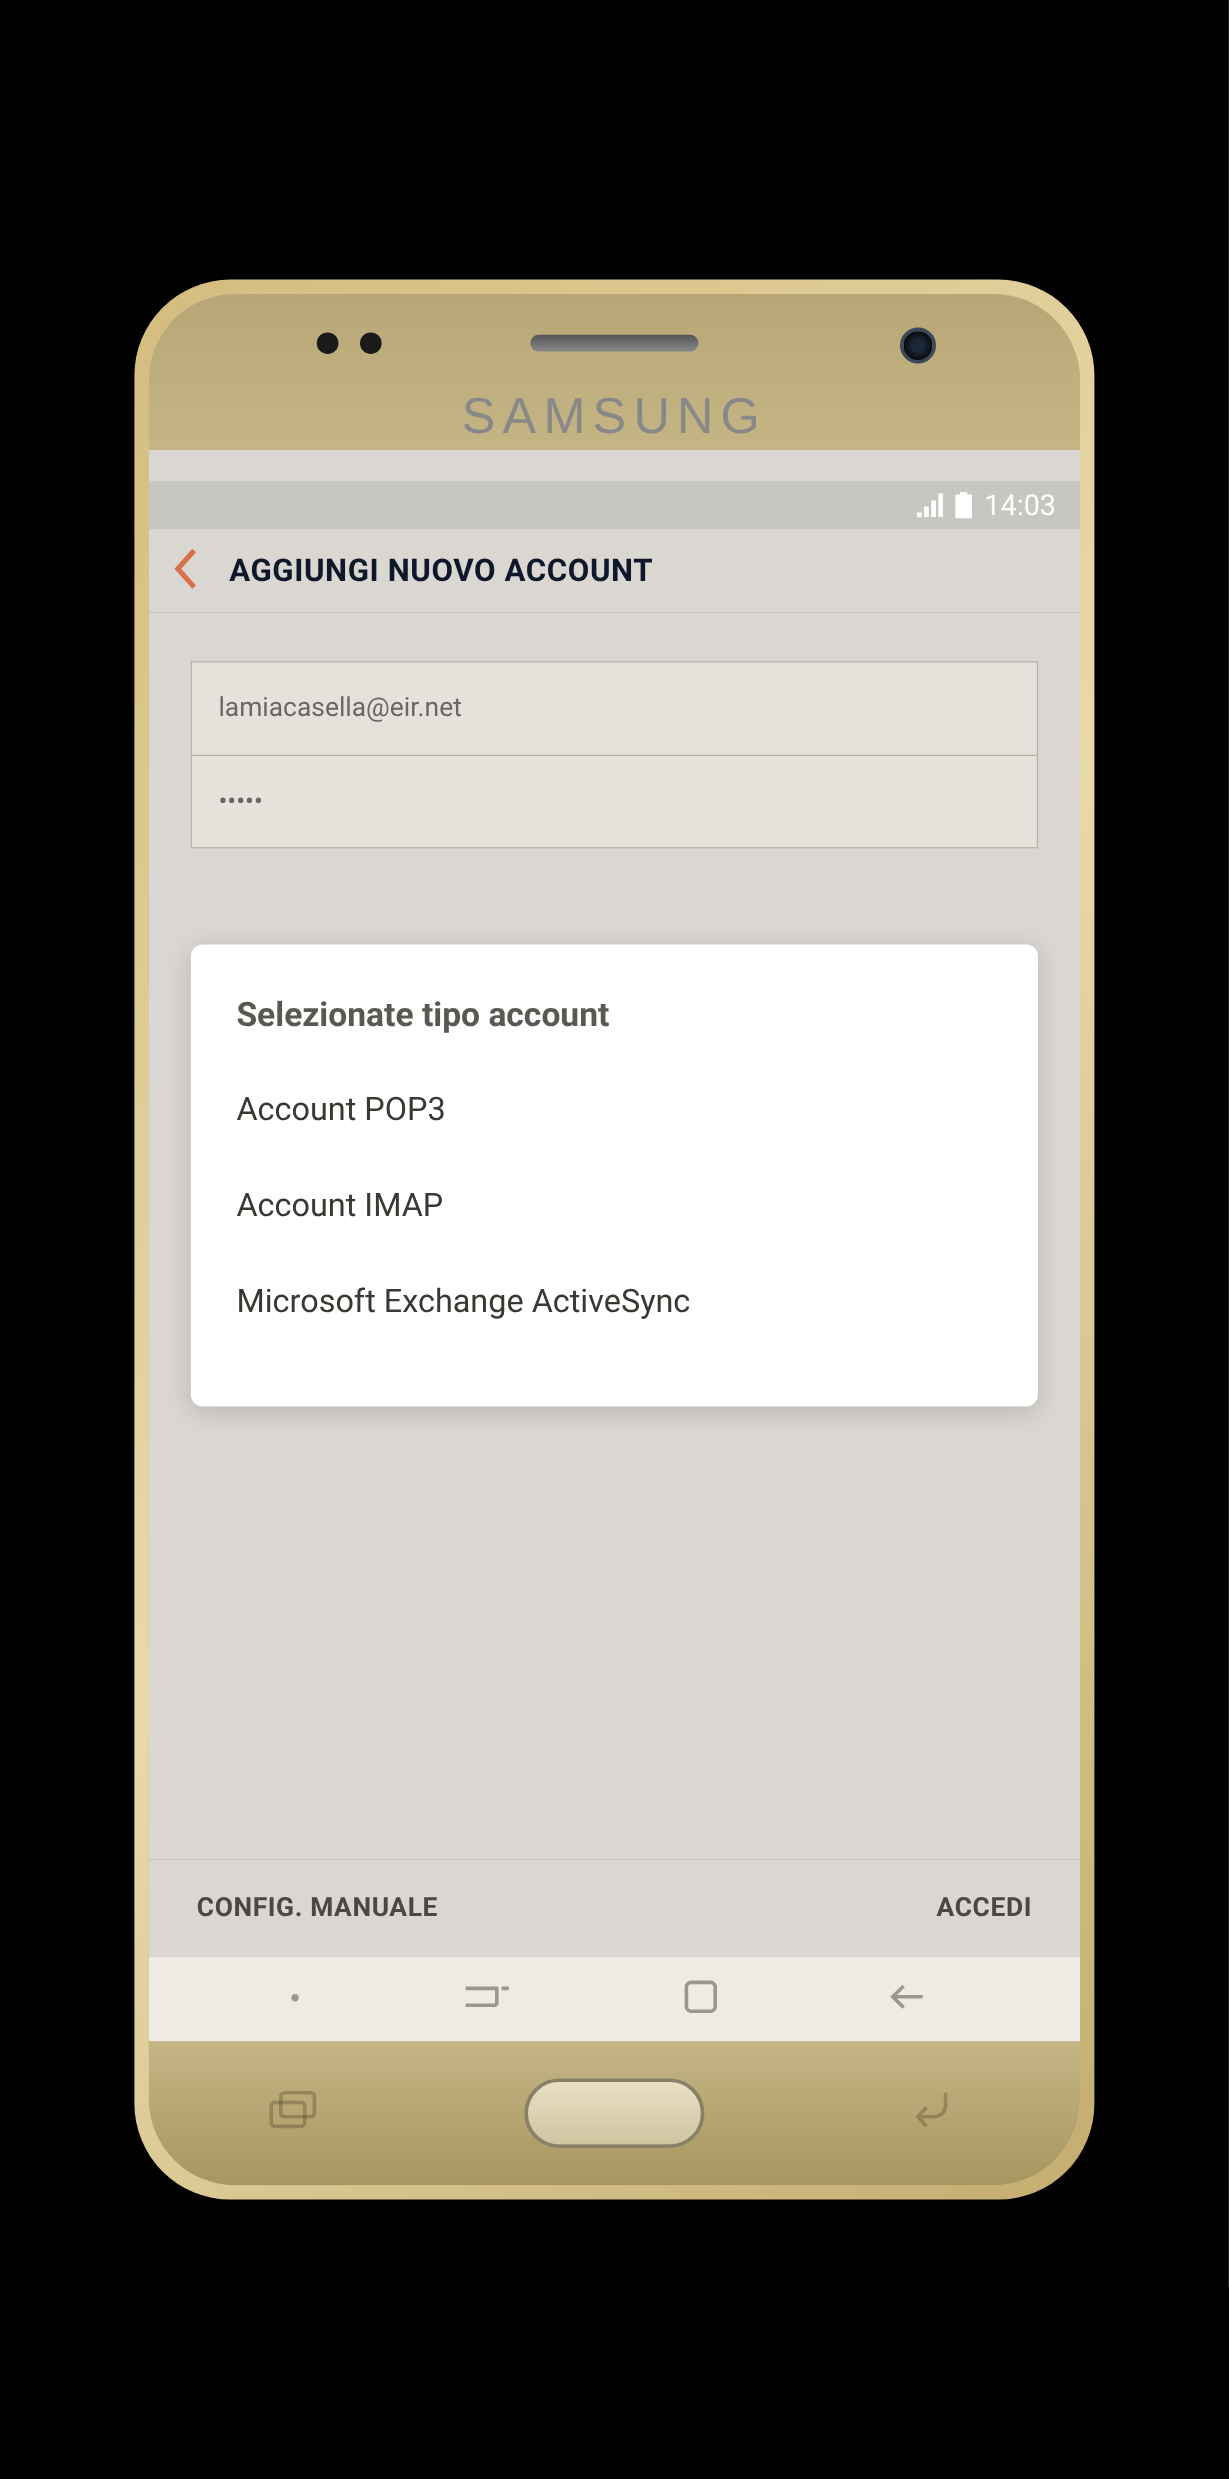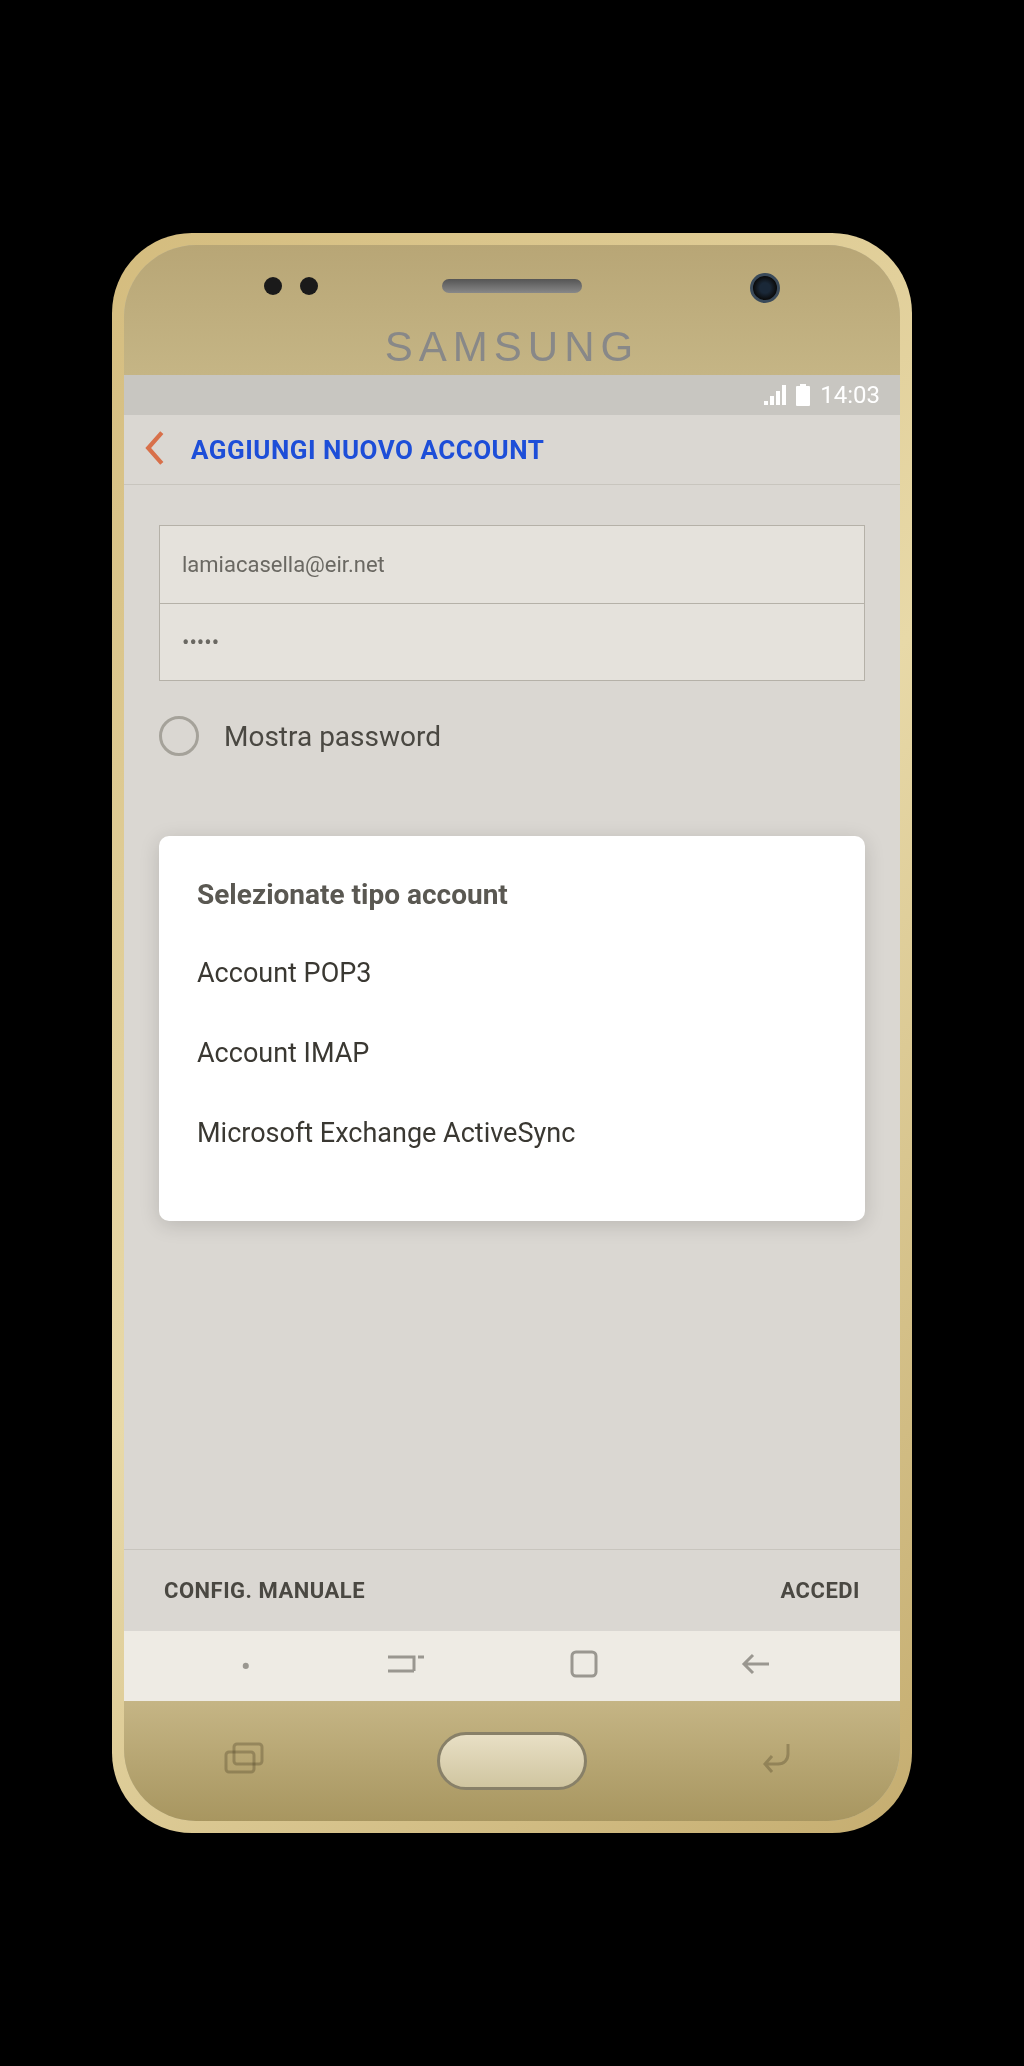--- a/index.html
+++ b/index.html
@@ -95,37 +95,38 @@
     .status-bar {
       height: 40px;
       display: flex;
       align-items: center;
       justify-content: flex-end;
       gap: 10px;
       padding: 0 20px;
       font-size: 24px;
       color: #fff;
       background: rgba(0,0,0,0.08);
+      margin-top: 26px;
     }
     .app-bar {
       height: 70px;
       display: flex;
       align-items: center;
       padding: 0 20px;
       gap: 25px;
       border-bottom: 1px solid #c8c5be;
     }
     .back-chevron svg {
       width: 22px;
       height: 34px;
     }
     .app-title {
       font-size: 26px;
       font-weight: 700;
-      color: #1d4ed8;
+      color: #0f172a;
       letter-spacing: 0.5px;
     }
     .content {
       flex: 1;
       padding: 40px 35px 0;
     }
     .input-box {
       width: 100%;
       height: 78px;
       background: #e5e2dc;
@@ -258,24 +259,20 @@
       </div>
 
       <div class="content">
         <div class="input-box">
           <span>lamiacasella@eir.net</span>
         </div>
         <div class="input-box">
           <span>•••••</span>
         </div>
 
-        <div class="checkbox-row">
-          <span class="checkbox-circle"></span>
-          <span class="checkbox-label">Mostra password</span>
-        </div>
 
         <div class="dialog-card">
           <div class="dialog-title">Selezionate tipo account</div>
           <div class="dialog-option">Account POP3</div>
           <div class="dialog-option">Account IMAP</div>
           <div class="dialog-option">Microsoft Exchange ActiveSync</div>
         </div>
       </div>
 
       <div class="bottom-actions">

